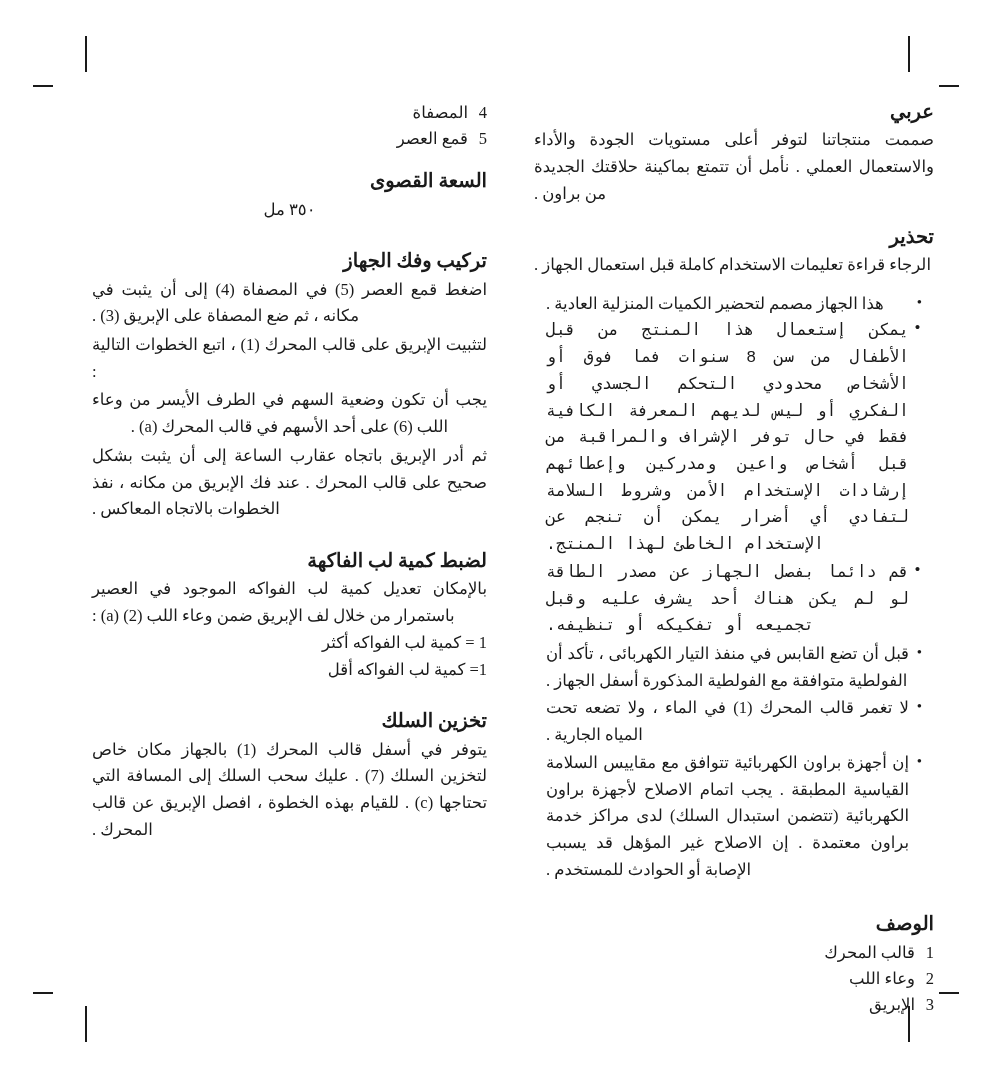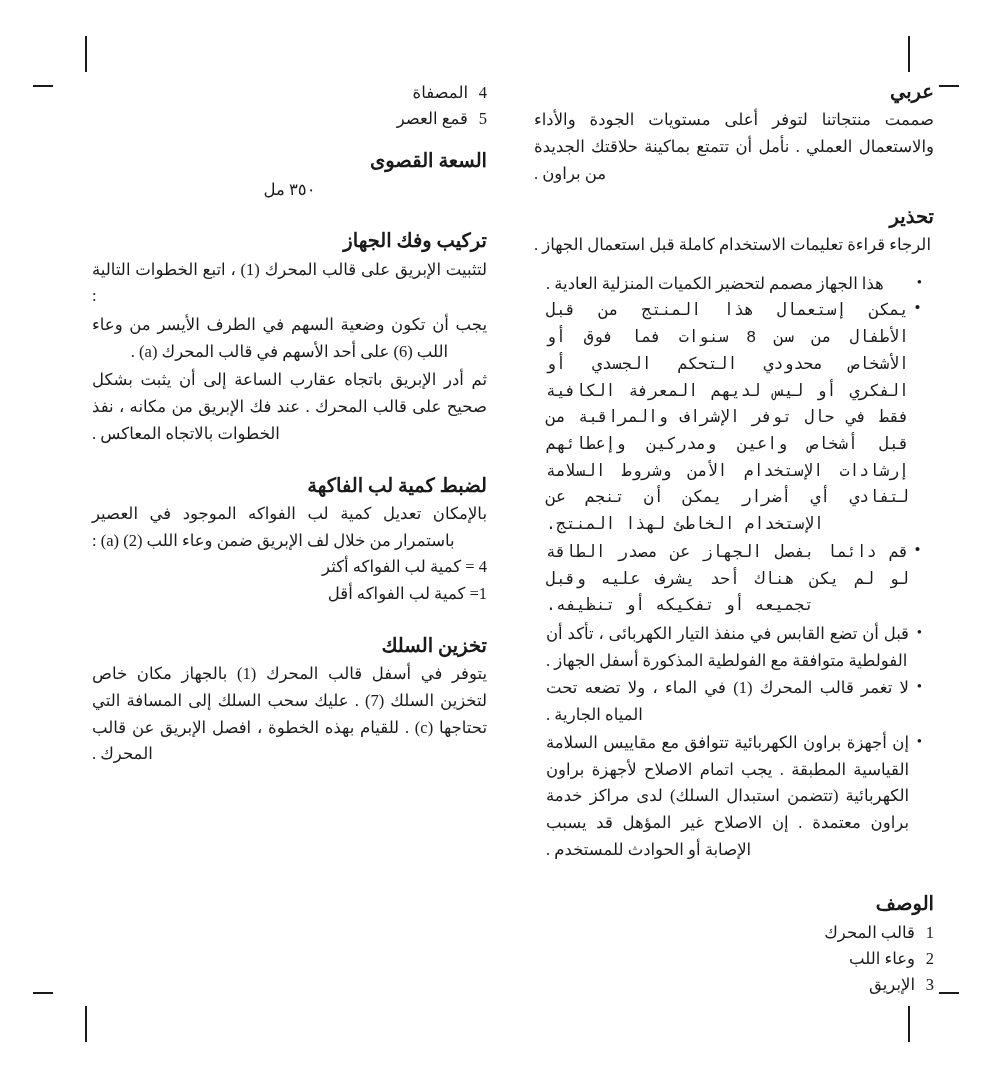--- a/index.html
+++ b/index.html
@@ -39,21 +39,21 @@
   .page {
     position: absolute;
     left: 0;
     top: 0;
     width: 992px;
     height: 1077px;
   }
 
   .column {
     position: absolute;
-    top: 80px;
+    top: 100px;
   }
   .col-right {  
     right: 58px;
     width: 400px;
   }
   .col-left {
     right: 505px;
     width: 395px;
   }
 
@@ -196,31 +196,32 @@
 
     <div class="gap-m"></div>
 
     <div class="heading">السعة القصوى</div>
     <div class="value-line">٣٥٠  مل</div>
 
     <div class="gap-l"></div>
 
     <div class="heading">تركيب وفك الجهاز</div>
 
+    <p class="body">اضغط قمع العصر (5) في المصفاة (4) إلى أن يثبت في مكانه ، ثم ضع المصفاة على الإبريق (3) .</p>
     <p class="body">لتثبيت الإبريق على قالب المحرك (1) ، اتبع الخطوات التالية :</p>
     <p class="body center-last">يجب أن تكون وضعية السهم في الطرف الأيسر من وعاء اللب (6) على أحد الأسهم في قالب المحرك (a) .</p>
     <p class="body">ثم أدر الإبريق باتجاه عقارب الساعة إلى أن يثبت بشكل صحيح على قالب المحرك . عند فك الإبريق من مكانه ، نفذ الخطوات بالاتجاه المعاكس .</p>
 
     <div class="gap-l"></div>
 
     <div class="heading">لضبط كمية لب الفاكهة</div>
 
     <p class="body">بالإمكان تعديل كمية لب الفواكه الموجود في العصير باستمرار من خلال لف الإبريق ضمن وعاء اللب (2) (a) :</p>
 
-    <div class="pulp-line">4 = كمية لب الفواكه أكثر</div>
+    <div class="pulp-line">1 = كمية لب الفواكه أكثر</div>
     <div class="pulp-line">1= كمية لب الفواكه أقل</div>
 
     <div class="gap-l"></div>
 
     <div class="heading">تخزين السلك</div>
 
     <p class="body">يتوفر في أسفل قالب المحرك (1) بالجهاز مكان خاص لتخزين السلك (7) . عليك سحب السلك إلى المسافة التي تحتاجها (c) . للقيام بهذه الخطوة ، افصل الإبريق عن قالب المحرك .</p>
 
   </div>
 

